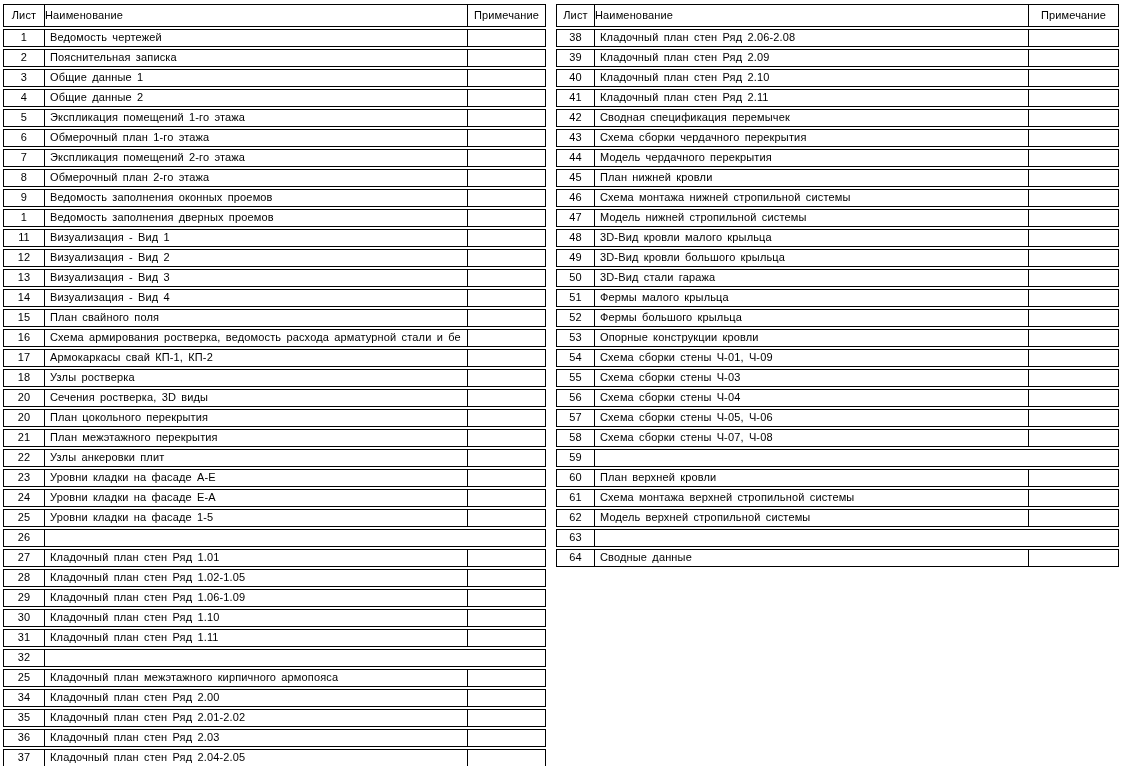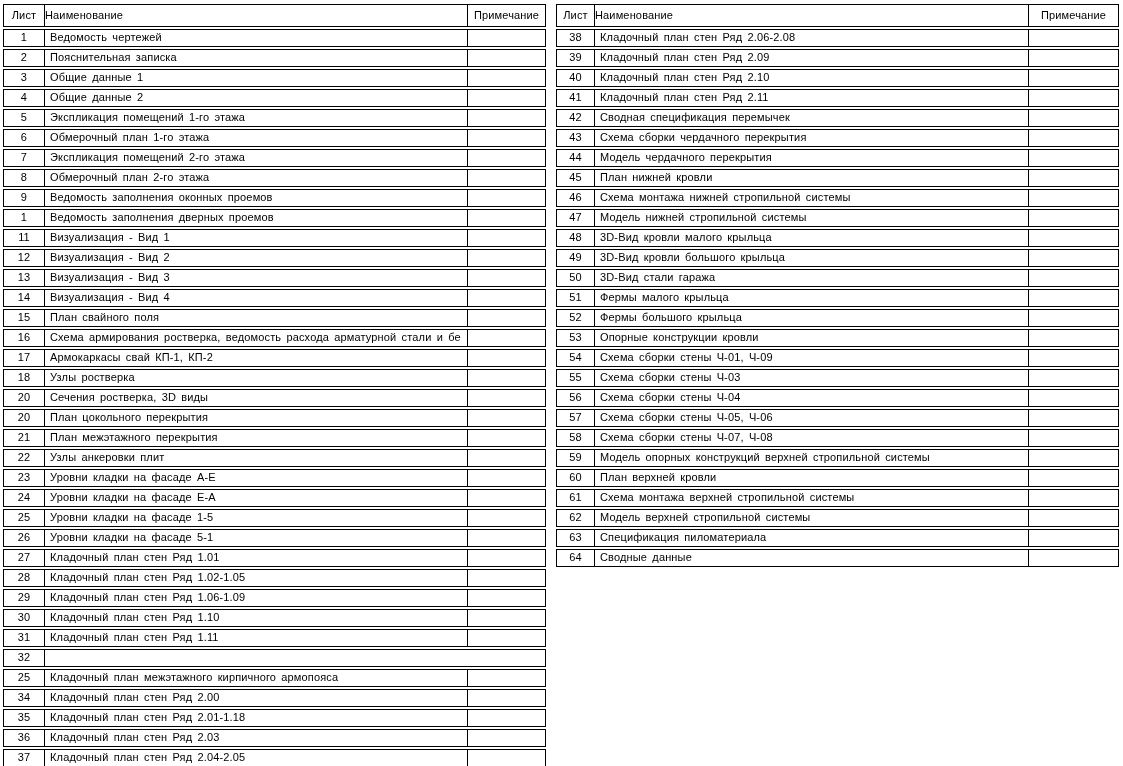--- a/index.html
+++ b/index.html
@@ -186,21 +186,20 @@
         <div class="cell c-name">Уровни кладки на фасаде Е-А</div>
         <div class="cell c-note"></div>
       </div>
       <div class="trow">
         <div class="cell c-sheet">25</div>
         <div class="cell c-name">Уровни кладки на фасаде 1-5</div>
         <div class="cell c-note"></div>
       </div>
       <div class="trow">
         <div class="cell c-sheet">26</div>
-        <div class="cell c-name">Уровни кладки на фасаде 5-1</div>
         <div class="cell c-note"></div>
       </div>
       <div class="trow">
         <div class="cell c-sheet">27</div>
         <div class="cell c-name">Кладочный план стен Ряд 1.01</div>
         <div class="cell c-note"></div>
       </div>
       <div class="trow">
         <div class="cell c-sheet">28</div>
         <div class="cell c-name">Кладочный план стен Ряд 1.02-1.05</div>
@@ -230,21 +229,21 @@
         <div class="cell c-name">Кладочный план межэтажного кирпичного армопояса</div>
         <div class="cell c-note"></div>
       </div>
       <div class="trow">
         <div class="cell c-sheet">34</div>
         <div class="cell c-name">Кладочный план стен Ряд 2.00</div>
         <div class="cell c-note"></div>
       </div>
       <div class="trow">
         <div class="cell c-sheet">35</div>
-        <div class="cell c-name">Кладочный план стен Ряд 2.01-1.18</div>
+        <div class="cell c-name">Кладочный план стен Ряд 2.01-2.02</div>
         <div class="cell c-note"></div>
       </div>
       <div class="trow">
         <div class="cell c-sheet">36</div>
         <div class="cell c-name">Кладочный план стен Ряд 2.03</div>
         <div class="cell c-note"></div>
       </div>
       <div class="trow">
         <div class="cell c-sheet">37</div>
         <div class="cell c-name">Кладочный план стен Ряд 2.04-2.05</div>
@@ -360,41 +359,39 @@
         <div class="cell c-name">Схема сборки стены Ч-05, Ч-06</div>
         <div class="cell c-note"></div>
       </div>
       <div class="trow">
         <div class="cell c-sheet">58</div>
         <div class="cell c-name">Схема сборки стены Ч-07, Ч-08</div>
         <div class="cell c-note"></div>
       </div>
       <div class="trow">
         <div class="cell c-sheet">59</div>
-        <div class="cell c-name">Модель опорных конструкций верхней стропильной системы</div>
         <div class="cell c-note"></div>
       </div>
       <div class="trow">
         <div class="cell c-sheet">60</div>
         <div class="cell c-name">План верхней кровли</div>
         <div class="cell c-note"></div>
       </div>
       <div class="trow">
         <div class="cell c-sheet">61</div>
         <div class="cell c-name">Схема монтажа верхней стропильной системы</div>
         <div class="cell c-note"></div>
       </div>
       <div class="trow">
         <div class="cell c-sheet">62</div>
         <div class="cell c-name">Модель верхней стропильной системы</div>
         <div class="cell c-note"></div>
       </div>
       <div class="trow">
         <div class="cell c-sheet">63</div>
-        <div class="cell c-name">Спецификация пиломатериала</div>
         <div class="cell c-note"></div>
       </div>
       <div class="trow">
         <div class="cell c-sheet">64</div>
         <div class="cell c-name">Сводные данные</div>
         <div class="cell c-note"></div>
       </div>
     </div>
 </section>
 

